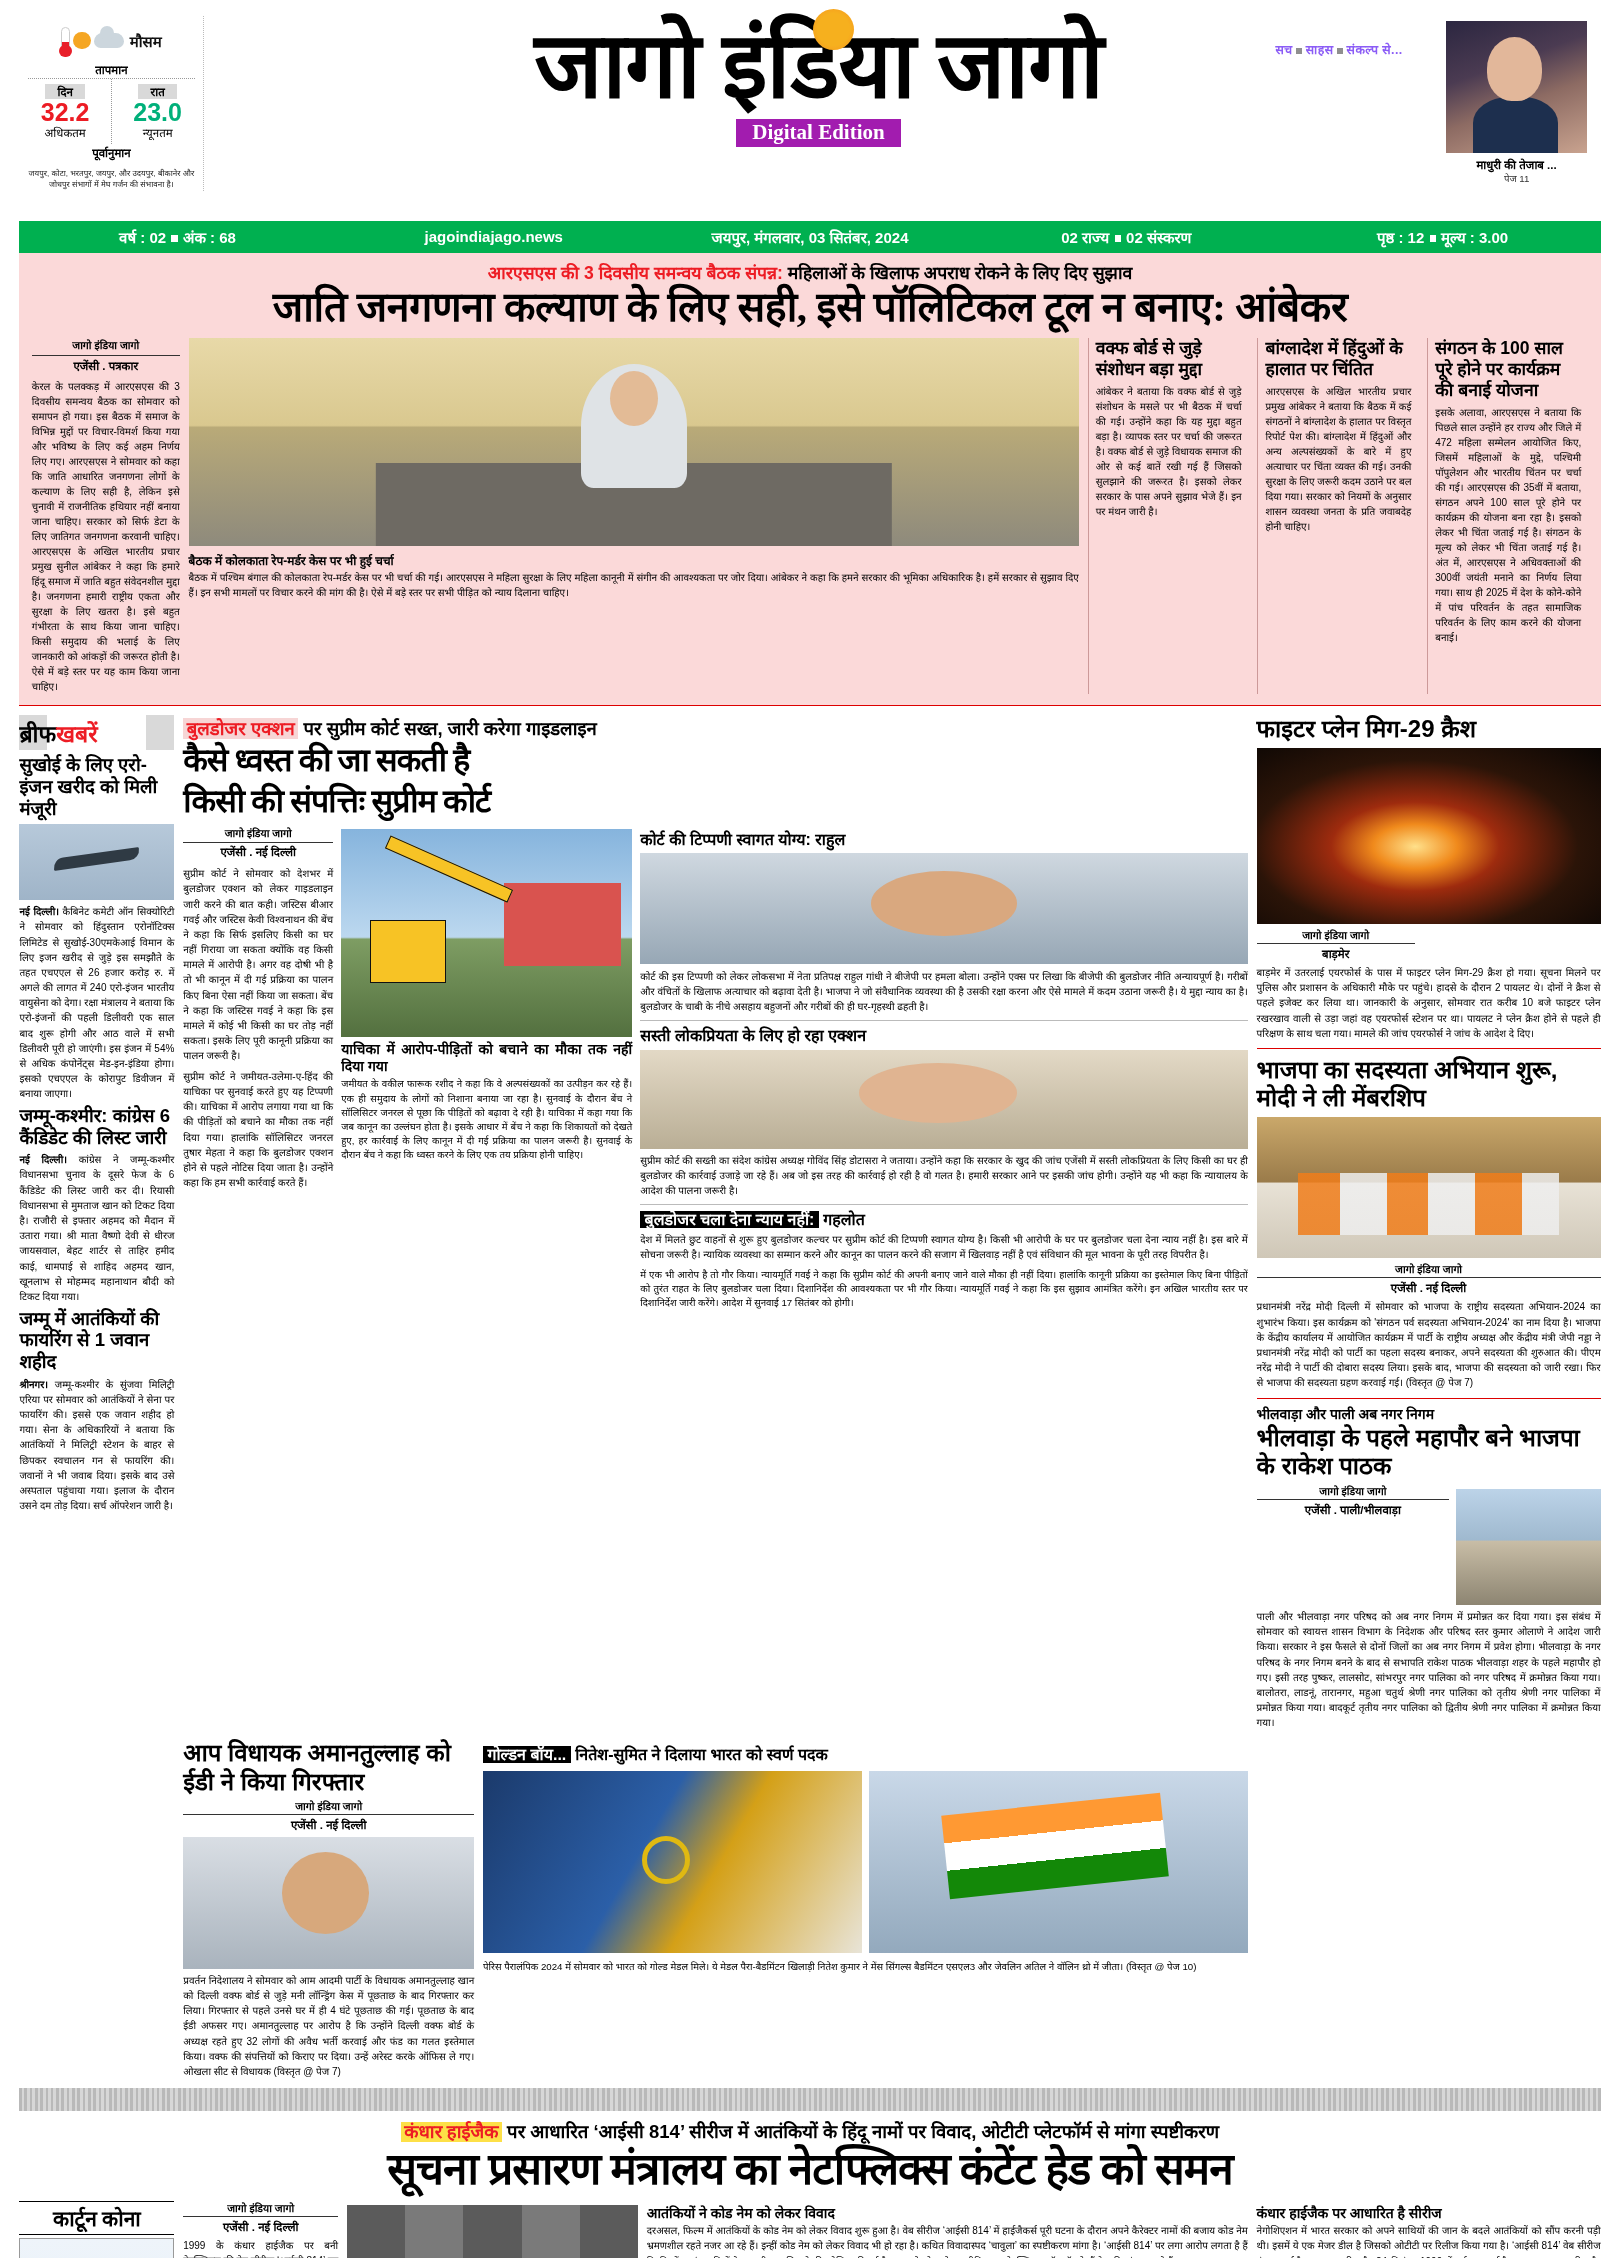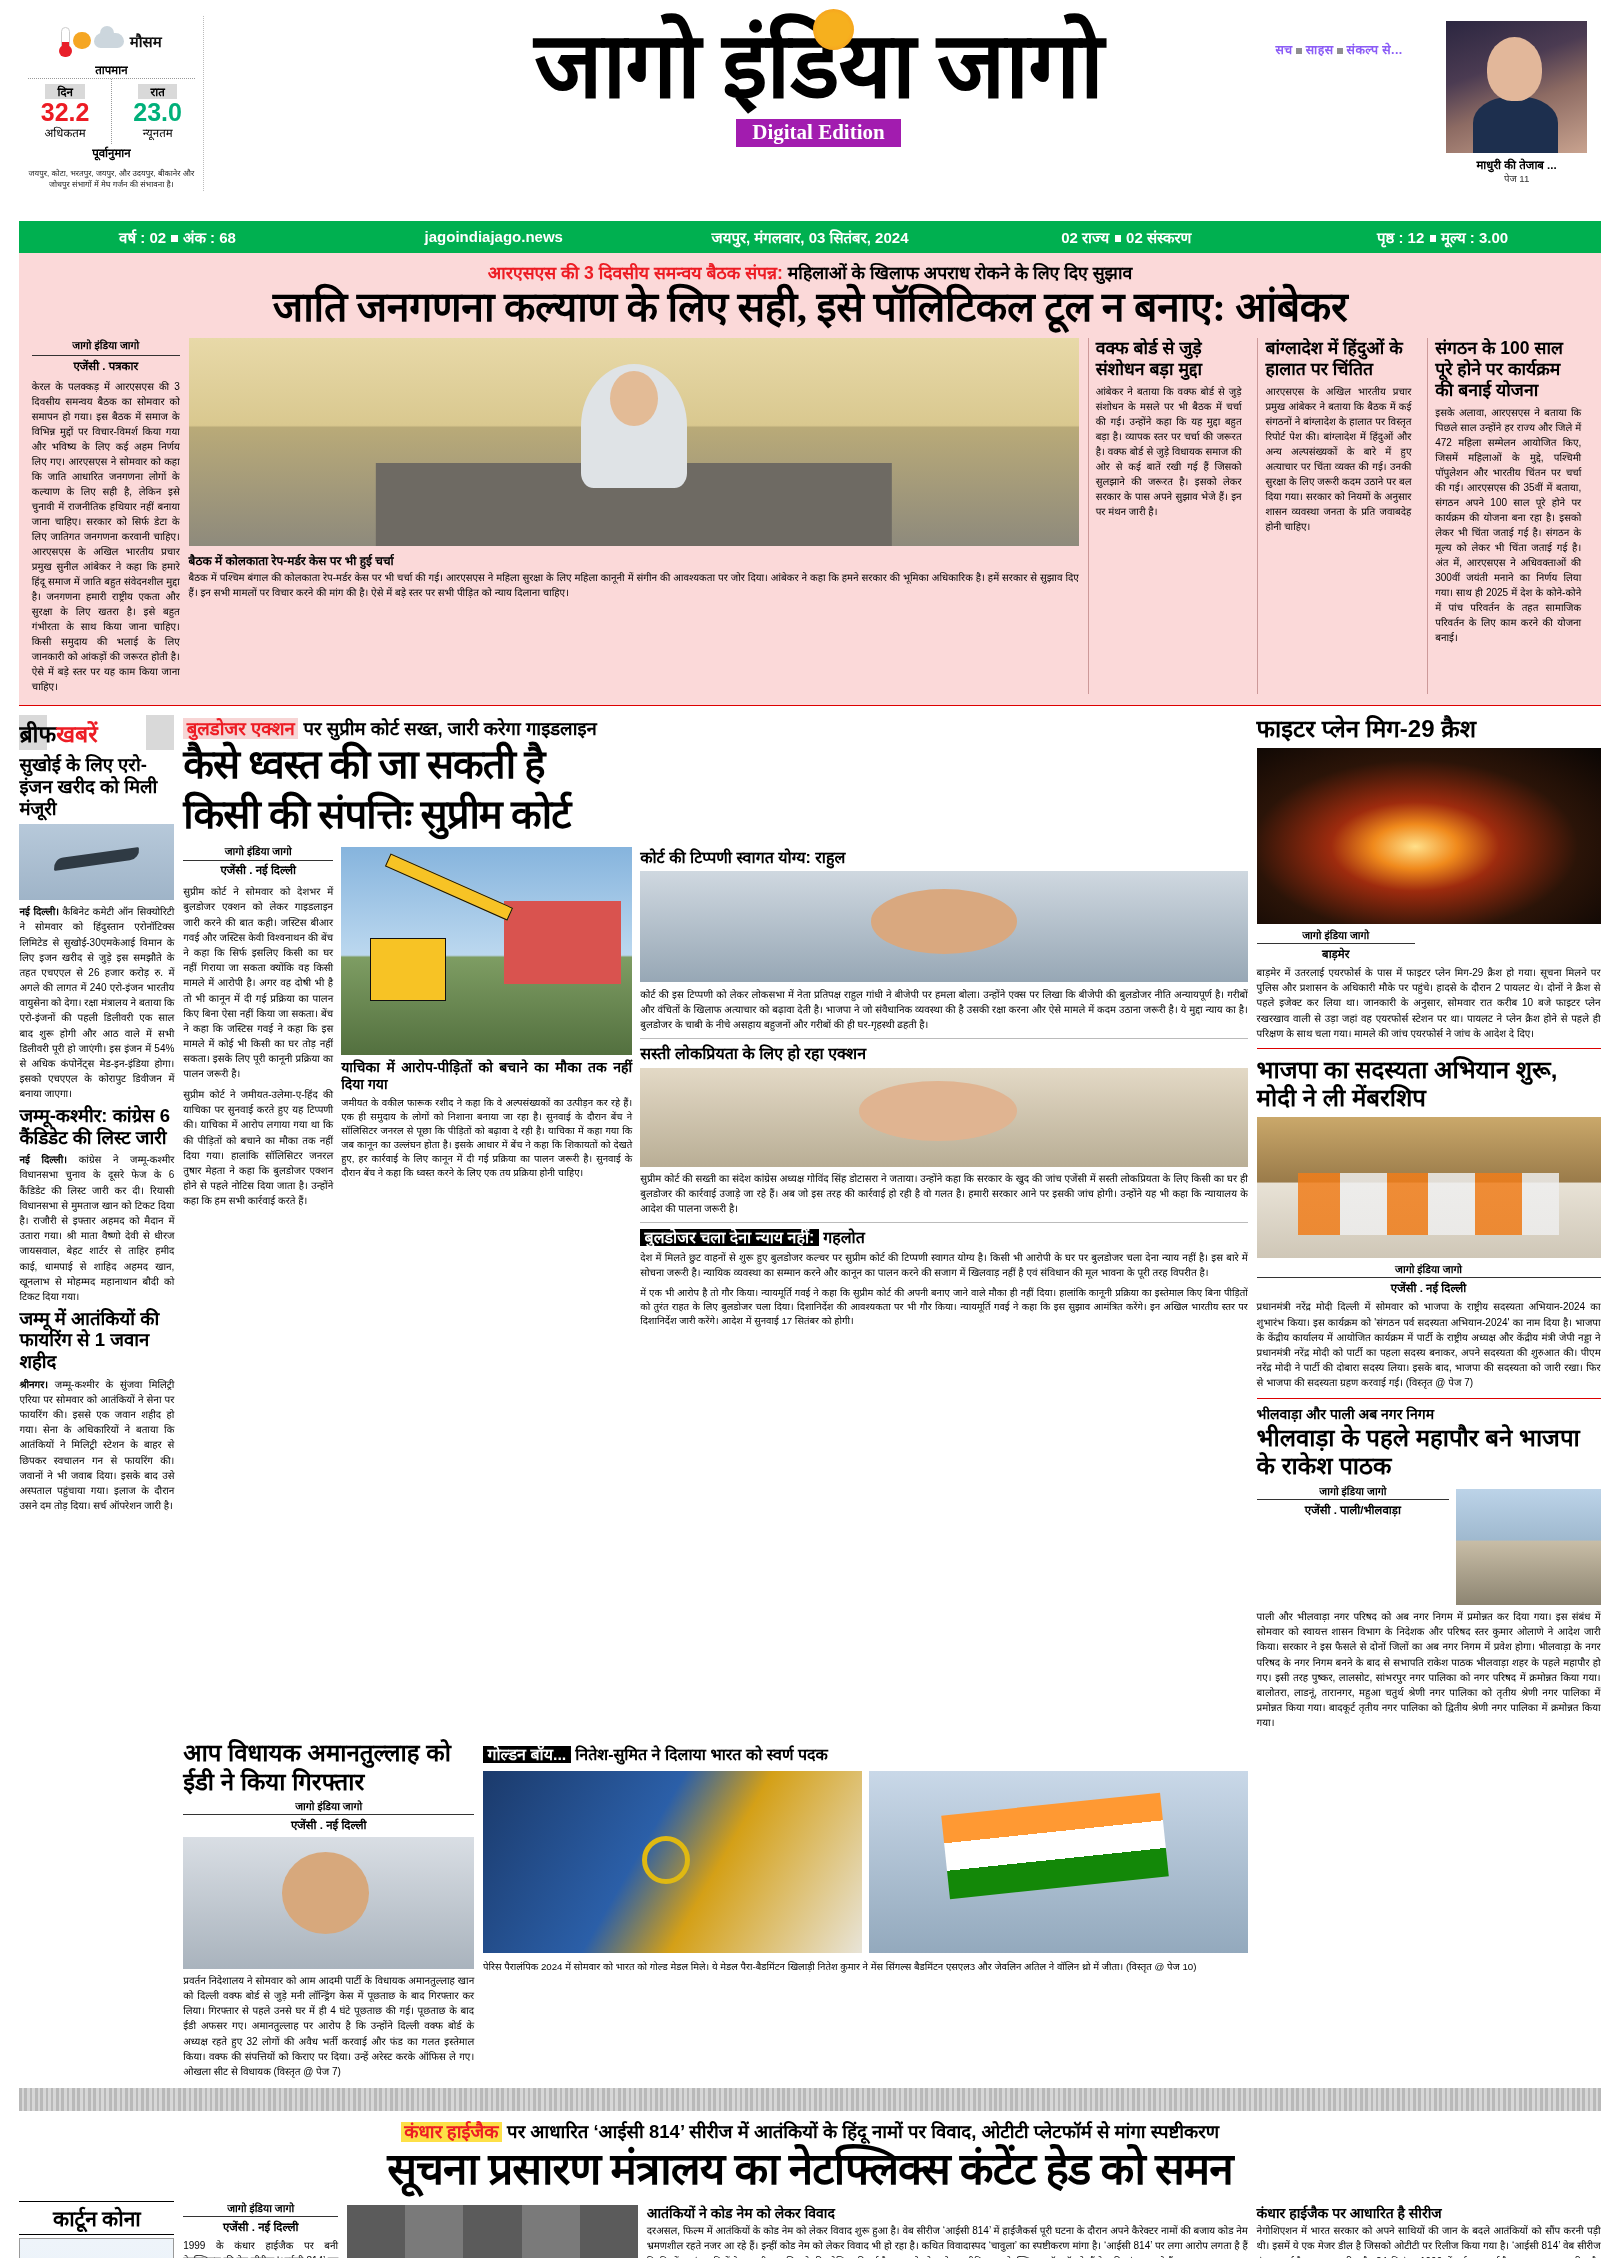--- a/index.html
+++ b/index.html
@@ -203,21 +203,21 @@
   .sb-text b{font-weight:bold;}
   .ph {
     width:100%; background:#b9c3cc; margin:4.4px 0; position:relative; overflow:hidden;
   }
   .ph-jet{height:76px;background:linear-gradient(180deg,#b7c9da 0%,#9fb4c8 100%);}
   .ph-jet::after{content:"";position:absolute;left:22%;top:38%;width:56%;height:12.4px;background:#2f3a44;border-radius:26.5px 3.5px 26.5px 3.5px;transform:rotate(-8deg);}
 
   .mid-kicker{font-size:18.5px;font-weight:bold;margin-bottom:1.8px;}
   .mid-kicker .tag{background:#fff;color:#ed1c24;font-weight:bold;}
   .mid-head{
-    font-size:40px;font-weight:bold;line-height:1.13;margin-bottom:5.3px;
+    font-size:32px;font-weight:bold;line-height:1.13;margin-bottom:5.3px;
     font-family:"Liberation Serif","DejaVu Serif",serif;letter-spacing:-0.9px;
   }
   .mid-body{display:flex;gap:8px;}
   .mb-col{font-size:10px;line-height:1.52;text-align:justify;}
   .mb-c1{flex:0 0 150px;}
   .mb-c2{flex:0 0 291px;}
   .mb-c3{flex:1 1 auto;}
   .byline{font-size:10.6px;font-weight:bold;text-align:center;border-bottom:0.9px solid #333;padding-bottom:0.9px;margin-bottom:1.8px;}
   .byline2{font-size:11.5px;font-weight:bold;text-align:center;margin-bottom:4.4px;}
 

